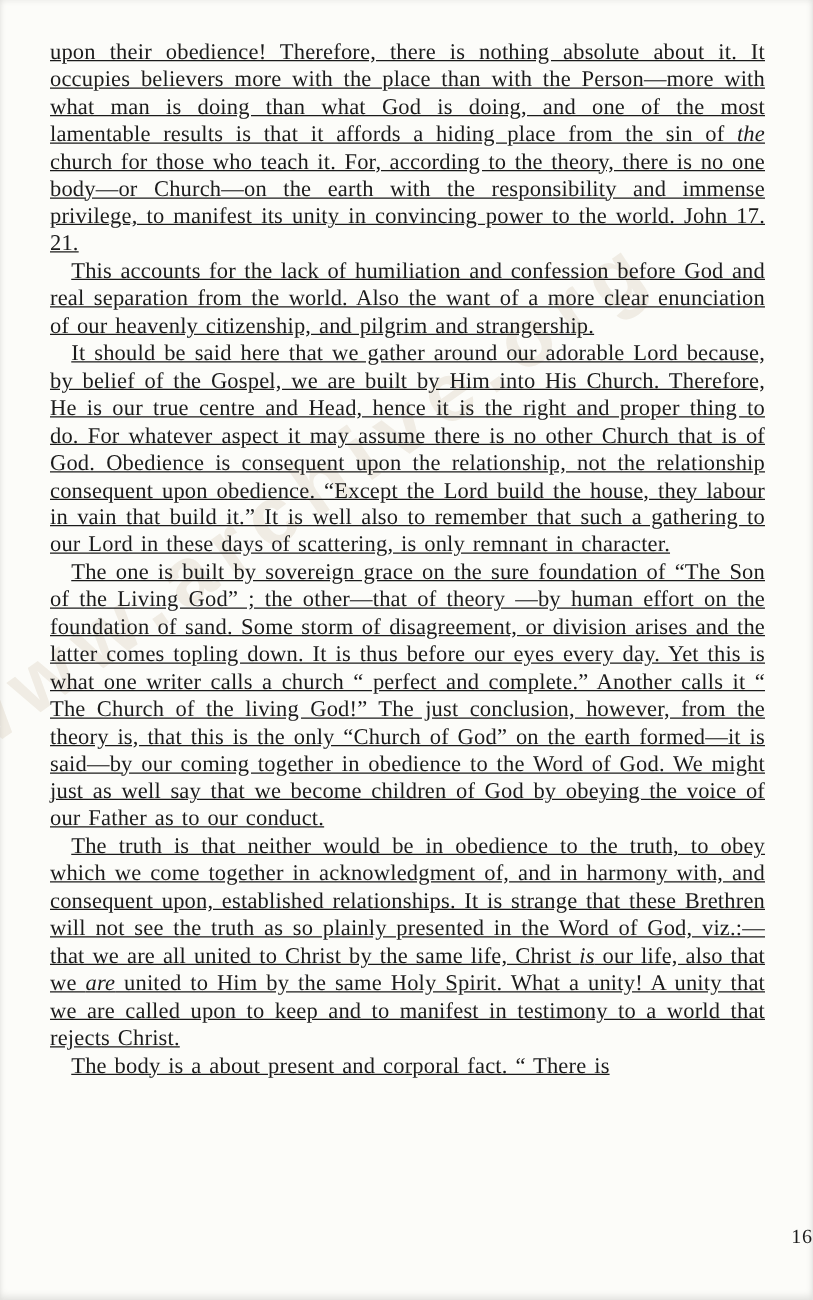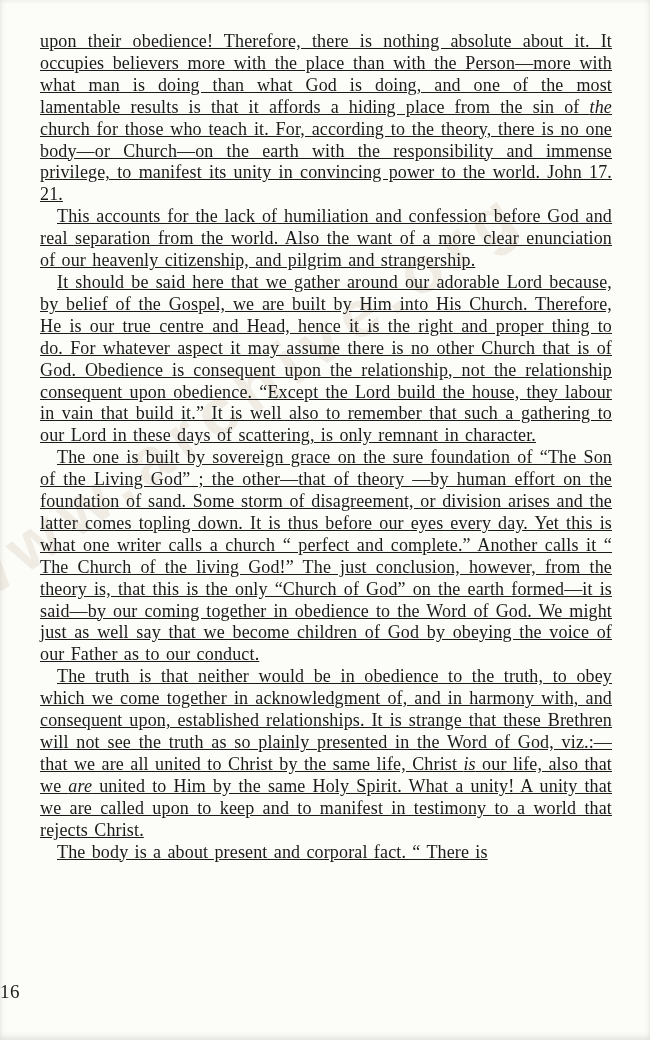--- a/index.html
+++ b/index.html
@@ -53,22 +53,22 @@
     text-indent: 17px;
   }
   .text-block .it {
     font-style: italic;
   }
   .page-number {
     position: absolute;
     top: 981px;
     left: 0;
     width: 100%;
-    text-align: left;
-    font-size: 19px;
+    text-align: right;
+    font-size: 16px;
     letter-spacing: 0.5px;
   }
 </style>
 </head>
 <body>
 
 <div class="page">
   <div class="watermark">www.archive.org</div>
 
   <div class="text-block">

